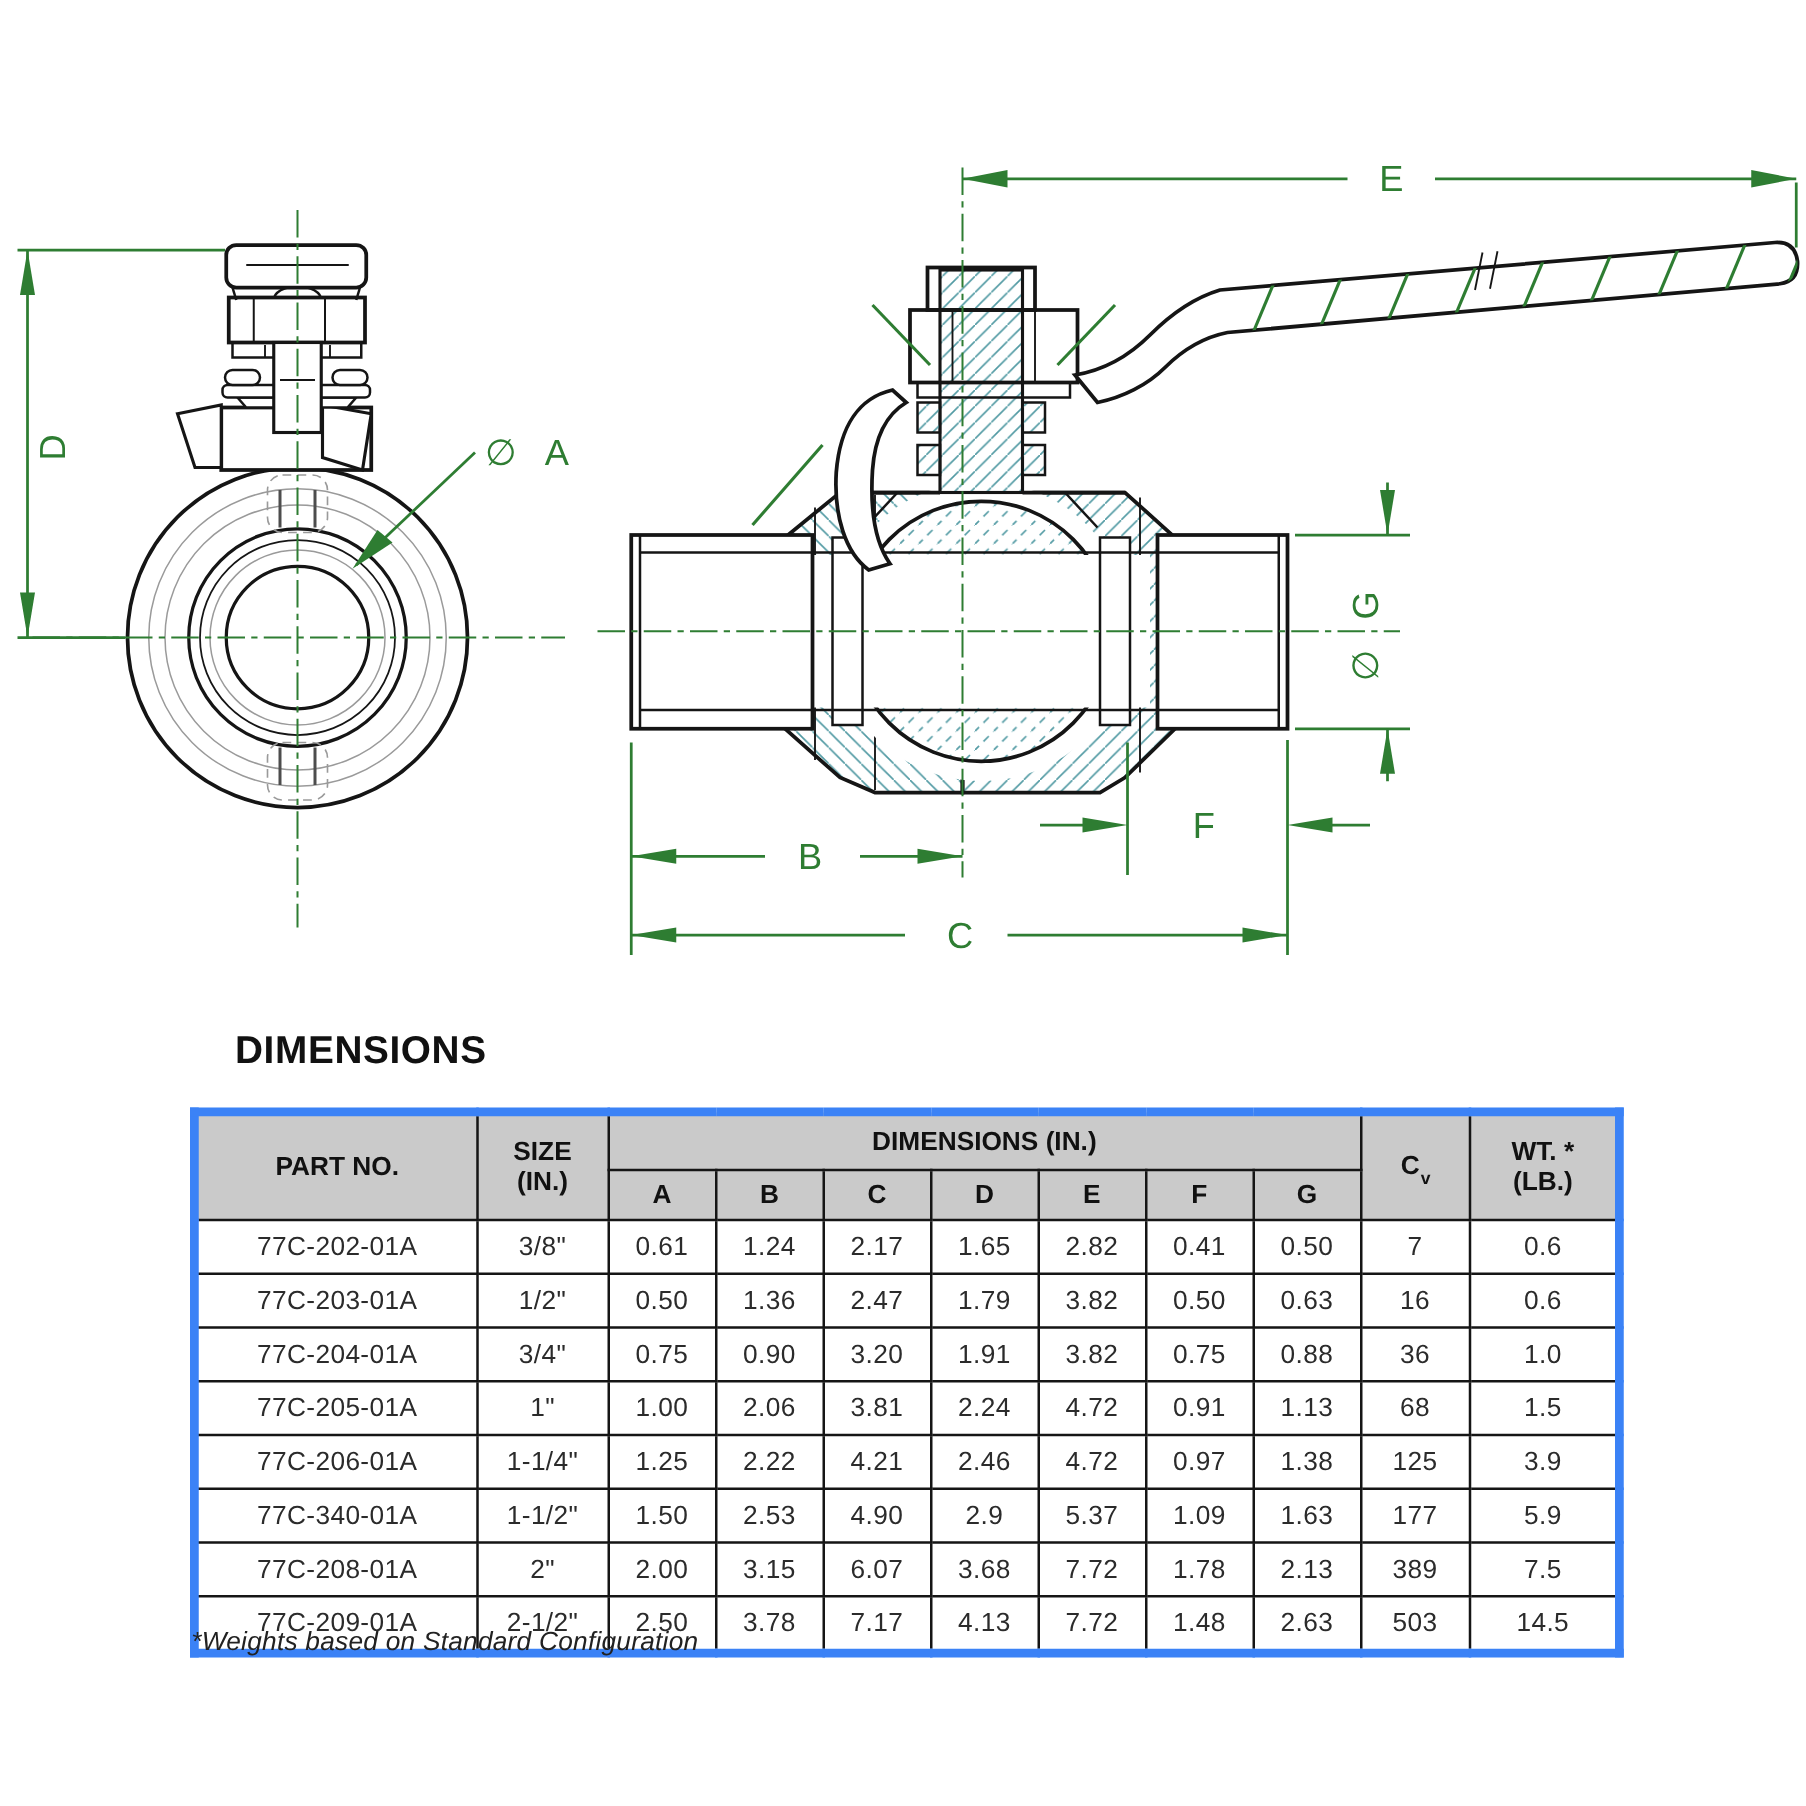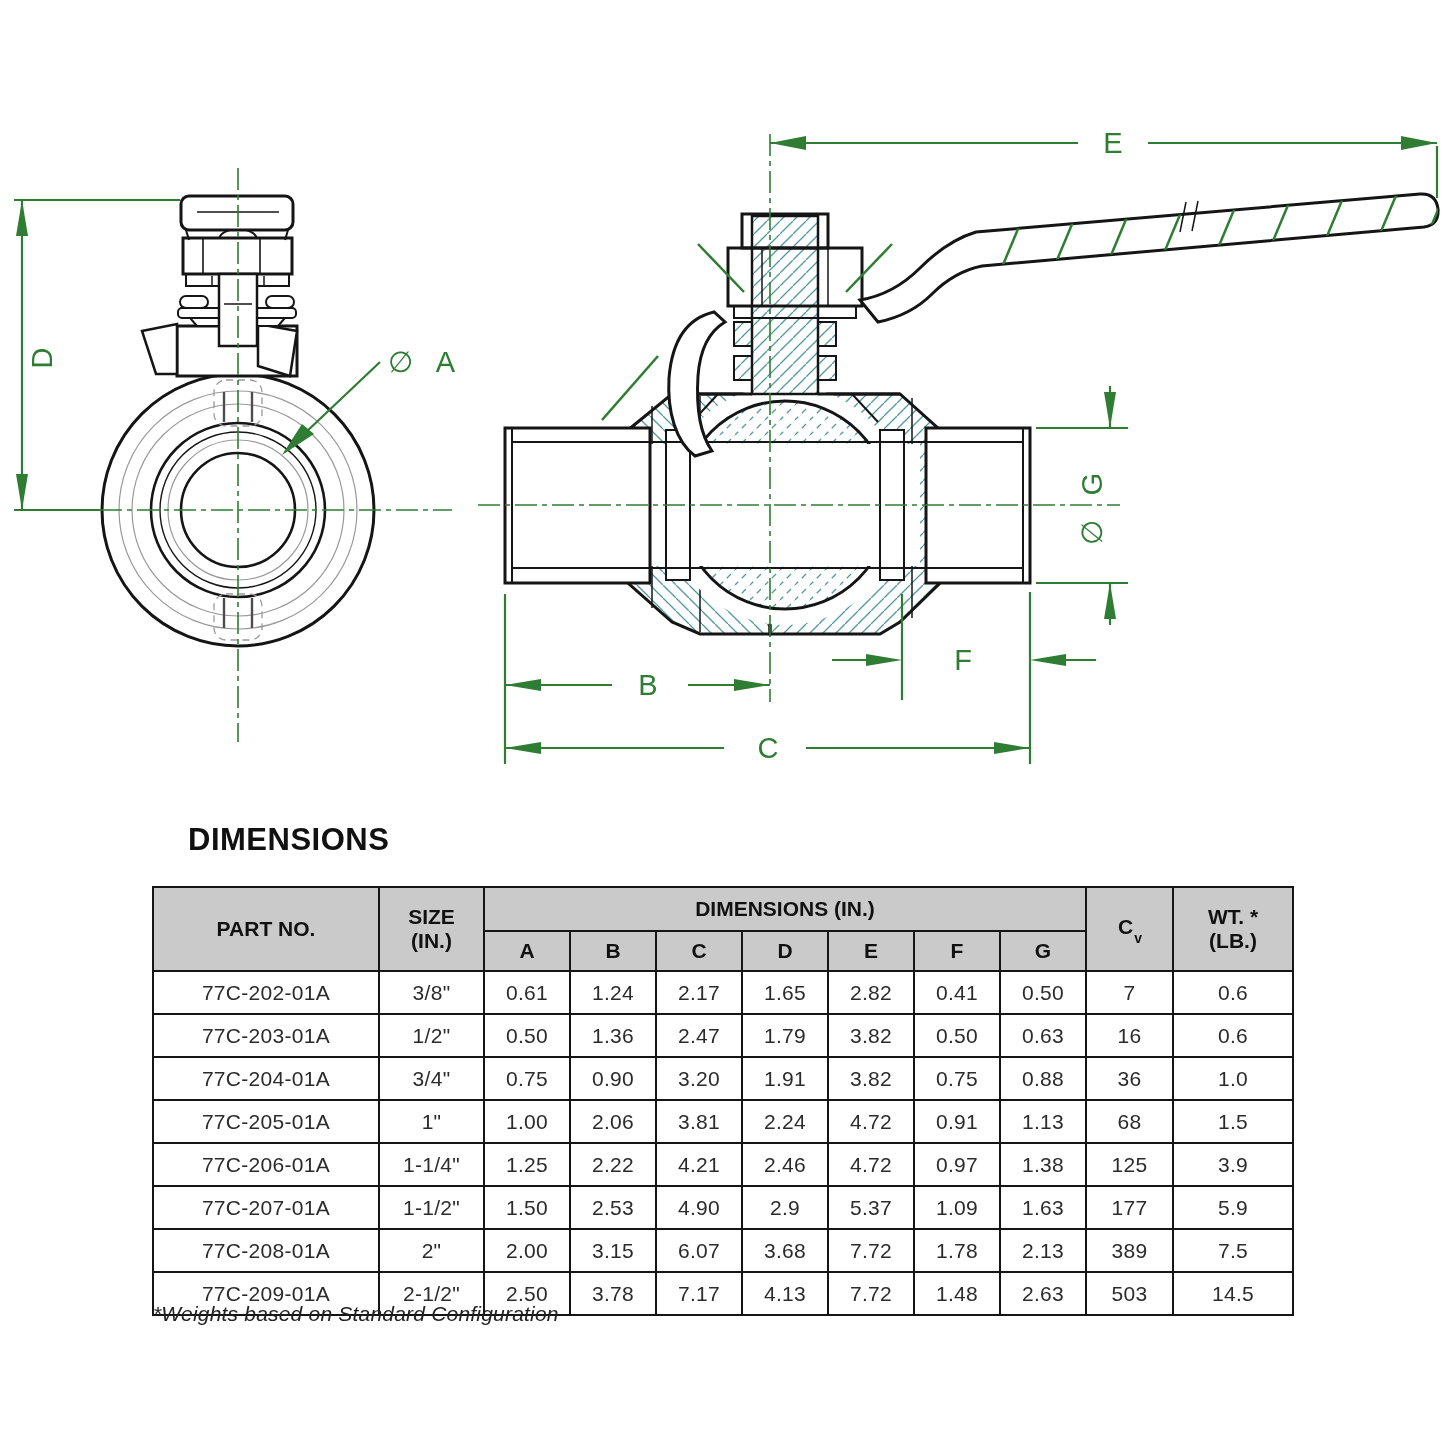--- a/index.html
+++ b/index.html
@@ -4,21 +4,21 @@
 <style>
   html,body{margin:0;padding:0;background:#ffffff;}
   body{width:1445px;height:1445px;position:relative;font-family:"Liberation Sans",sans-serif;-webkit-font-smoothing:antialiased;}
   .abs{position:absolute;}
   #drawing{left:0;top:0;}
   #title{left:151px;top:822px;font-size:31px;font-weight:800;color:#111;letter-spacing:.5px;margin-left:37px;}
   #dims-table{left:152px;top:886px;border-collapse:collapse;table-layout:fixed;}
   #dims-table th,#dims-table td{border:2px solid #151515;text-align:center;vertical-align:middle;padding:0;color:#2b2b2b;}
   #dims-table th{background:#cacaca;color:#111;font-weight:700;font-size:21px;line-height:1.15;}
   #dims-table td{font-size:21px;height:41px;letter-spacing:.3px;}
-  #dims-table{border:1px solid #3b82f6;}
+  #dims-table{border:7px solid #3b82f6;}
   .grp-row th{height:42px;}
   .sub-row th{height:38px;}
   sub.cv{font-size:14px;position:relative;top:3px;left:1px;}
   #footnote{left:153px;top:1302px;font-style:italic;font-size:21px;color:#222;letter-spacing:.2px;text-align:right;}
   text.dim{font-family:"Liberation Sans",sans-serif;font-size:29px;fill:#2e7d32;}
 </style>
 </head>
 <body>
 
 <svg id="drawing" class="abs" width="1445" height="800" viewBox="0 0 1445 800">
@@ -330,21 +330,21 @@
         <td>2.22</td>
         <td>4.21</td>
         <td>2.46</td>
         <td>4.72</td>
         <td>0.97</td>
         <td>1.38</td>
         <td>125</td>
         <td>3.9</td>
       </tr>
       <tr>
-        <td>77C-207-01A</td>
+        <td>77C-340-01A</td>
         <td>1-1/2"</td>
         <td>1.50</td>
         <td>2.53</td>
         <td>4.90</td>
         <td>2.9</td>
         <td>5.37</td>
         <td>1.09</td>
         <td>1.63</td>
         <td>177</td>
         <td>5.9</td>

